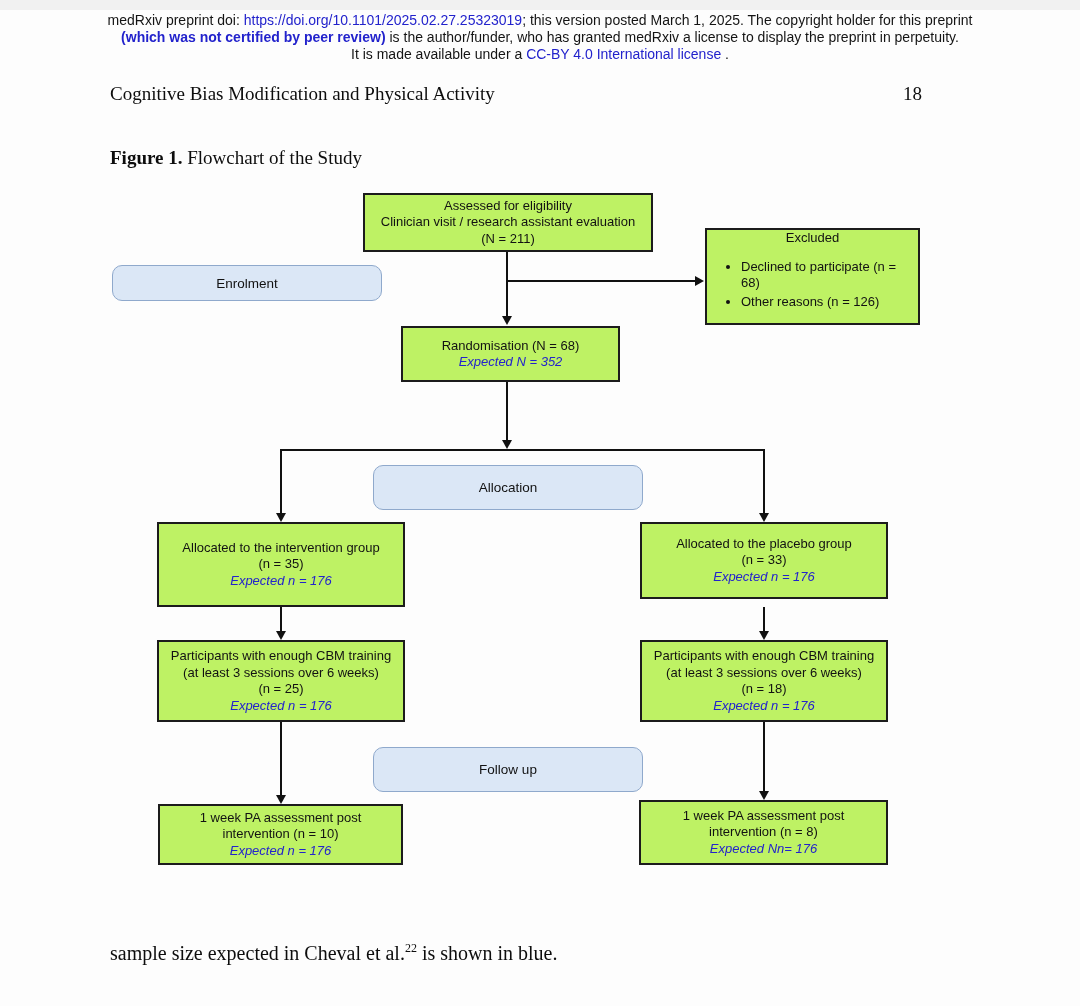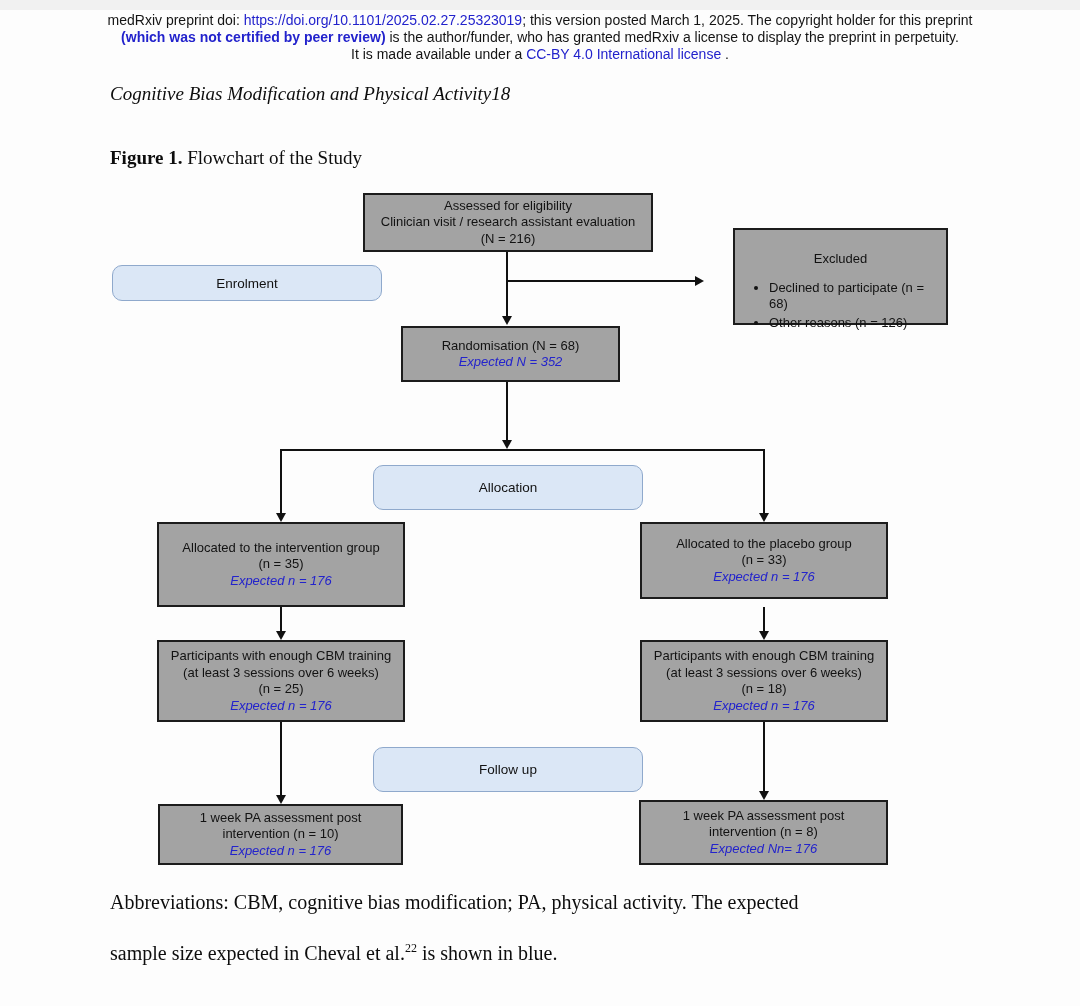--- a/index.html
+++ b/index.html
@@ -25,39 +25,39 @@
   
   .preprint-header{
     position:absolute;left:0;top:12px;width:1080px;
     text-align:center;font-size:14px;line-height:17px;color:#141414;
   }
   .preprint-header a{color:var(--link-blue);text-decoration:none;}
   .preprint-header .bold-blue{color:var(--link-blue);font-weight:bold;}
   
   .running-head{
     position:absolute;left:110px;right:158px;top:83px;
-    display:flex;
-    font-family:"Liberation Serif",serif;font-size:19px;color:#0d0d0d;font-style:italic;
+    display:flex;justify-content:space-between;
+    font-family:"Liberation Serif",serif;font-size:19px;color:#0d0d0d;
   }
   
   .figure-caption{
     position:absolute;left:110px;top:147px;
     font-family:"Liberation Serif",serif;font-size:19px;color:#0d0d0d;
   }
   .figure-caption b{font-weight:bold;}
   
   .flowchart{position:absolute;left:0;top:0;width:1080px;height:1006px;}
   .fbox{
-    position:absolute;background:#a3a3a3;border:2px solid var(--box-border);
+    position:absolute;background:#bef264;border:2px solid var(--box-border);
     font-size:13px;line-height:16.5px;text-align:center;color:#121212;
     display:flex;flex-direction:column;justify-content:center;
     padding:3px 4px;
   }
   .fbox .expected{color:var(--expected-blue);font-style:italic;}
-  .fbox.excluded{justify-content:flex-start;padding-top:21px;margin-left:28px;}
+  .fbox.excluded{justify-content:flex-start;padding-top:0;}
   .fbox.excluded .bullets{
     list-style:disc outside;text-align:left;margin-top:12px;
     padding-left:30px;padding-right:4px;
   }
   .fbox.excluded .bullets li{margin-bottom:2px;}
   .pill{
     position:absolute;background:var(--pill-fill);
     border:1.5px solid var(--pill-border);border-radius:10px;
     display:flex;align-items:center;justify-content:center;
     font-size:13.5px;color:#121212;
@@ -140,21 +140,21 @@
     <div class="pill" style="left:373px;top:747px;width:270px;height:45px;">
       <span>Follow up</span>
     </div>
     <div class="pill" style="left:373px;top:465px;width:270px;height:45px;">
       <span>Allocation</span>
     </div>
 
     <div class="fbox" style="left:363px;top:193px;width:290px;height:59px;">
       <div>Assessed for eligibility</div>
       <div>Clinician visit / research assistant evaluation</div>
-      <div>(N = 216)</div>
+      <div>(N = 211)</div>
     </div>
 
     <div class="fbox excluded" style="left:705px;top:228px;width:215px;height:97px;">
       <div>Excluded</div>
       <ul class="bullets">
         <li>Declined to participate (n = 68)</li>
         <li>Other reasons (n = 126)</li>
       </ul>
     </div>
 
@@ -195,19 +195,16 @@
       <div class="expected">Expected n = 176</div>
     </div>
 
     <div class="fbox" style="left:639px;top:800px;width:249px;height:65px;">
       <div>1 week PA assessment post</div>
       <div>intervention (n = 8)</div>
       <div class="expected">Expected Nn= 176</div>
     </div>
   </div>
 
-  <div class="footer-note" style="top:891px;">
-    <span>Abbreviations: CBM, cognitive bias modification; PA, physical activity. The expected</span>
-  </div>
   <div class="footer-note" style="top:941px;">
     <span>sample size expected in Cheval et al.</span><sup>22</sup><span> is shown in blue.</span>
   </div>
 </div>
 
 </body></html>

